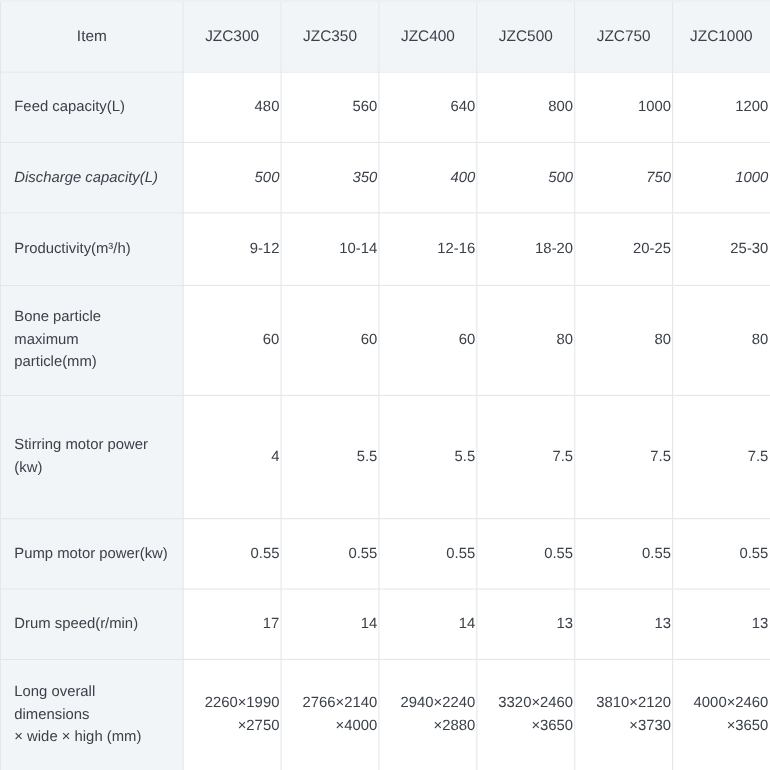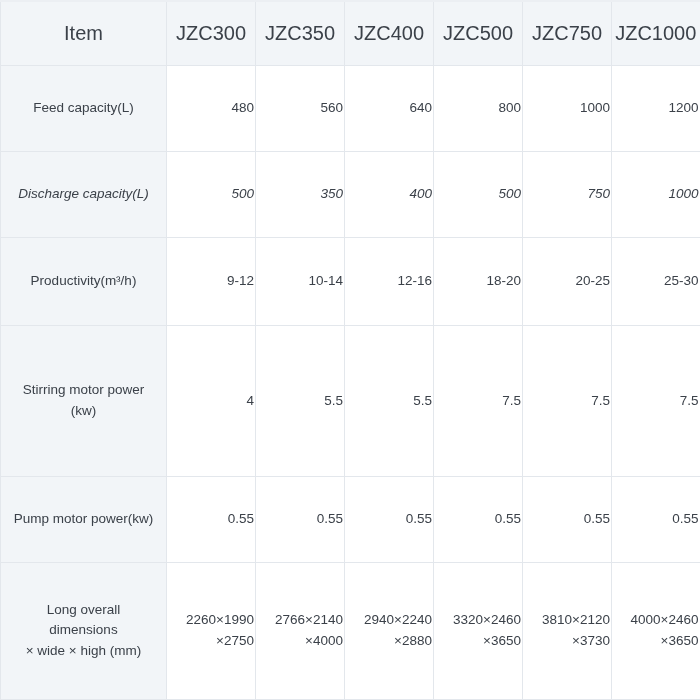--- a/index.html
+++ b/index.html
@@ -34,29 +34,29 @@
     font-size: 13.5px;
     line-height: 1.55;
     vertical-align: middle;
   }
 
   
   #spec-table thead th {
     background: #f2f5f8;
     height: 64px;
     text-align: center;
-    font-size: 20px;
+    font-size: 14px;
     color: #3b4149;
     border-top: 1px solid #dfe4ea;
   }
 
   
   #spec-table tbody td.label-cell {
     background: #f2f5f8;
-    text-align: center;
+    text-align: left;
     padding: 0 12px;
     font-size: 13.5px;
     color: #3b4149;
   }
 
   
   #spec-table tbody td.value-cell {
     background: #ffffff;
     text-align: right;
     color: #3b4149;
@@ -141,20 +141,34 @@
     <tr class="r-prod">
       <td class="label-cell">Productivity(m³/h)</td>
       <td class="value-cell">9-12</td>
       <td class="value-cell">10-14</td>
       <td class="value-cell">12-16</td>
       <td class="value-cell">18-20</td>
       <td class="value-cell">20-25</td>
       <td class="value-cell">25-30</td>
     </tr>
 
+    <tr class="r-bone">
+      <td class="label-cell">
+        <span class="val-stack">
+          <span class="ln">Bone particle maximum</span>
+          <span class="ln">particle(mm)</span>
+        </span>
+      </td>
+      <td class="value-cell">60</td>
+      <td class="value-cell">60</td>
+      <td class="value-cell">60</td>
+      <td class="value-cell">80</td>
+      <td class="value-cell">80</td>
+      <td class="value-cell">80</td>
+    </tr>
 
     <tr class="r-stir">
       <td class="label-cell">
         <span class="val-stack">
           <span class="ln">Stirring motor power</span>
           <span class="ln">(kw)</span>
         </span>
       </td>
       <td class="value-cell">4</td>
       <td class="value-cell">5.5</td>
@@ -167,20 +181,29 @@
     <tr class="r-pump">
       <td class="label-cell">Pump motor power(kw)</td>
       <td class="value-cell">0.55</td>
       <td class="value-cell">0.55</td>
       <td class="value-cell">0.55</td>
       <td class="value-cell">0.55</td>
       <td class="value-cell">0.55</td>
       <td class="value-cell">0.55</td>
     </tr>
 
+    <tr class="r-drum">
+      <td class="label-cell">Drum speed(r/min)</td>
+      <td class="value-cell">17</td>
+      <td class="value-cell">14</td>
+      <td class="value-cell">14</td>
+      <td class="value-cell">13</td>
+      <td class="value-cell">13</td>
+      <td class="value-cell">13</td>
+    </tr>
 
     <tr class="r-dims">
       <td class="label-cell">
         <span class="val-stack">
           <span class="ln">Long overall dimensions</span>
           <span class="ln">× wide × high (mm)</span>
         </span>
       </td>
       <td class="value-cell">
         <span class="val-stack">

